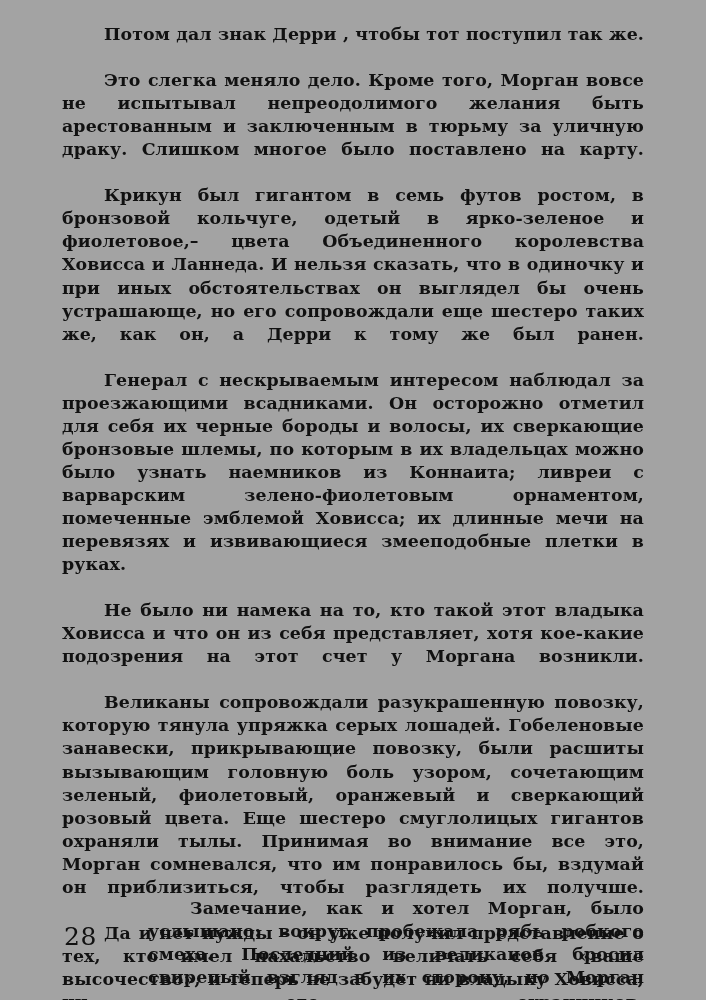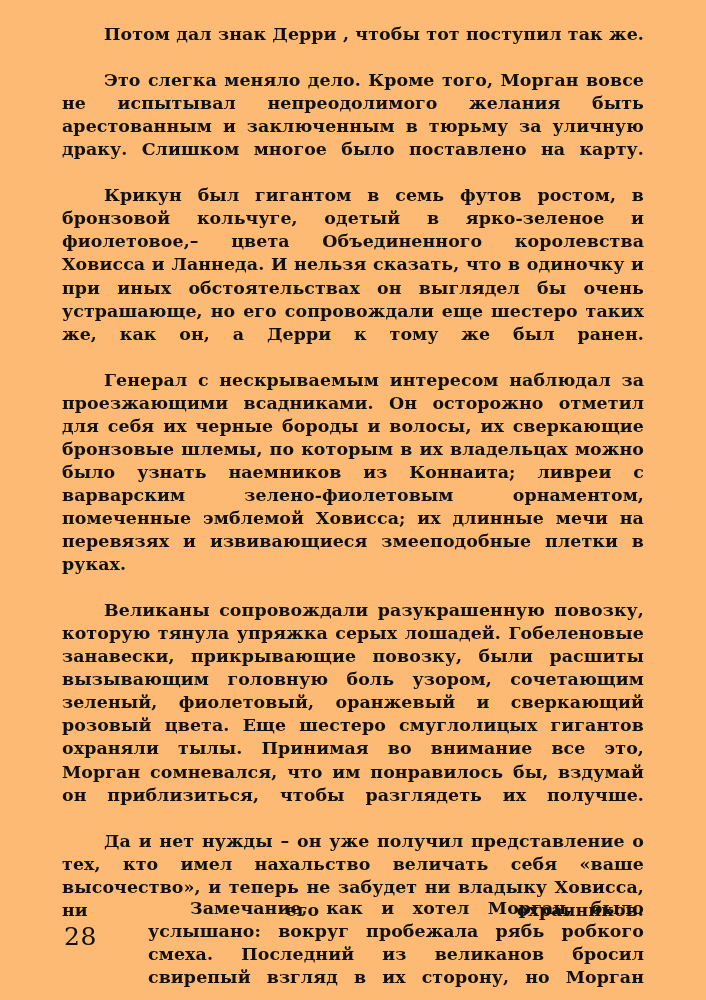--- a/index.html
+++ b/index.html
@@ -12,21 +12,21 @@
     width: 706px;
     height: 1000px;
     overflow: hidden;
     font-family: "DejaVu Serif", "Liberation Serif", serif;
   }
 
   .page {
     position: relative;
     width: 706px;
     height: 1000px;
-    background: #fdba74;
+    background: #a3a3a3;
     box-sizing: border-box;
   }
 
   
   .text-column {
     position: absolute;
     left: 62px;
     top: 23px;
     width: 582px;
   }
@@ -95,20 +95,21 @@
 </head>
 <body>
 
 <div class="page">
 
   <div class="text-column">
     <p class="para">Потом дал знак Дерри , чтобы тот поступил так же.</p>
     <p class="para">Это слегка меняло дело. Кроме того, Морган вовсе не испытывал непреодолимого желания быть арестованным и заключенным в тюрьму за уличную драку. Слишком многое было поставлено на карту.</p>
     <p class="para">Крикун был гигантом в семь футов ростом, в бронзовой кольчуге, одетый в ярко-зеленое и фиолетовое,– цвета Объединенного королевства Ховисса и Ланнеда. И нельзя сказать, что в одиночку и при иных обстоятельствах он выглядел бы очень устрашающе, но его сопровождали еще шестеро таких же, как он, а Дерри к тому же был ранен.</p>
     <p class="para">Генерал с нескрываемым интересом наблюдал за проезжающими всадниками. Он осторожно отметил для себя их черные бороды и волосы, их сверкающие бронзовые шлемы, по которым в их владельцах можно было узнать наемников из Коннаита; ливреи с варварским зелено-фиолетовым орнаментом, помеченные эмблемой Ховисса; их длинные мечи на перевязях и извивающиеся змееподобные плетки в руках.</p>
+    <p class="para">Не было ни намека на то, кто такой этот владыка Ховисса и что он из себя представляет, хотя кое-какие подозрения на этот счет у Моргана возникли.</p>
     <p class="para">Великаны сопровождали разукрашенную повозку, которую тянула упряжка серых лошадей. Гобеленовые занавески, прикрывающие повозку, были расшиты вызывающим головную боль узором, сочетающим зеленый, фиолетовый, оранжевый и сверкающий розовый цвета. Еще шестеро смуглолицых гигантов охраняли тылы. Принимая во внимание все это, Морган сомневался, что им понравилось бы, вздумай он приблизиться, чтобы разглядеть их получше.</p>
     <p class="para">Да и нет нужды – он уже получил представление о тех, кто имел нахальство величать себя «ваше высочество», и теперь не забудет ни владыку Ховисса, ни его охранников.</p>
 
   </div>
 
   <p class="para-final"><span class="folio-spacer"></span><span>Замечание, как и хотел Морган, было услышано: вокруг пробежала рябь робкого смеха. Последний из великанов бросил свирепый взгляд в их сторону, но Морган</span></p>
 
   <div class="folio">28</div>
 
 </div>

